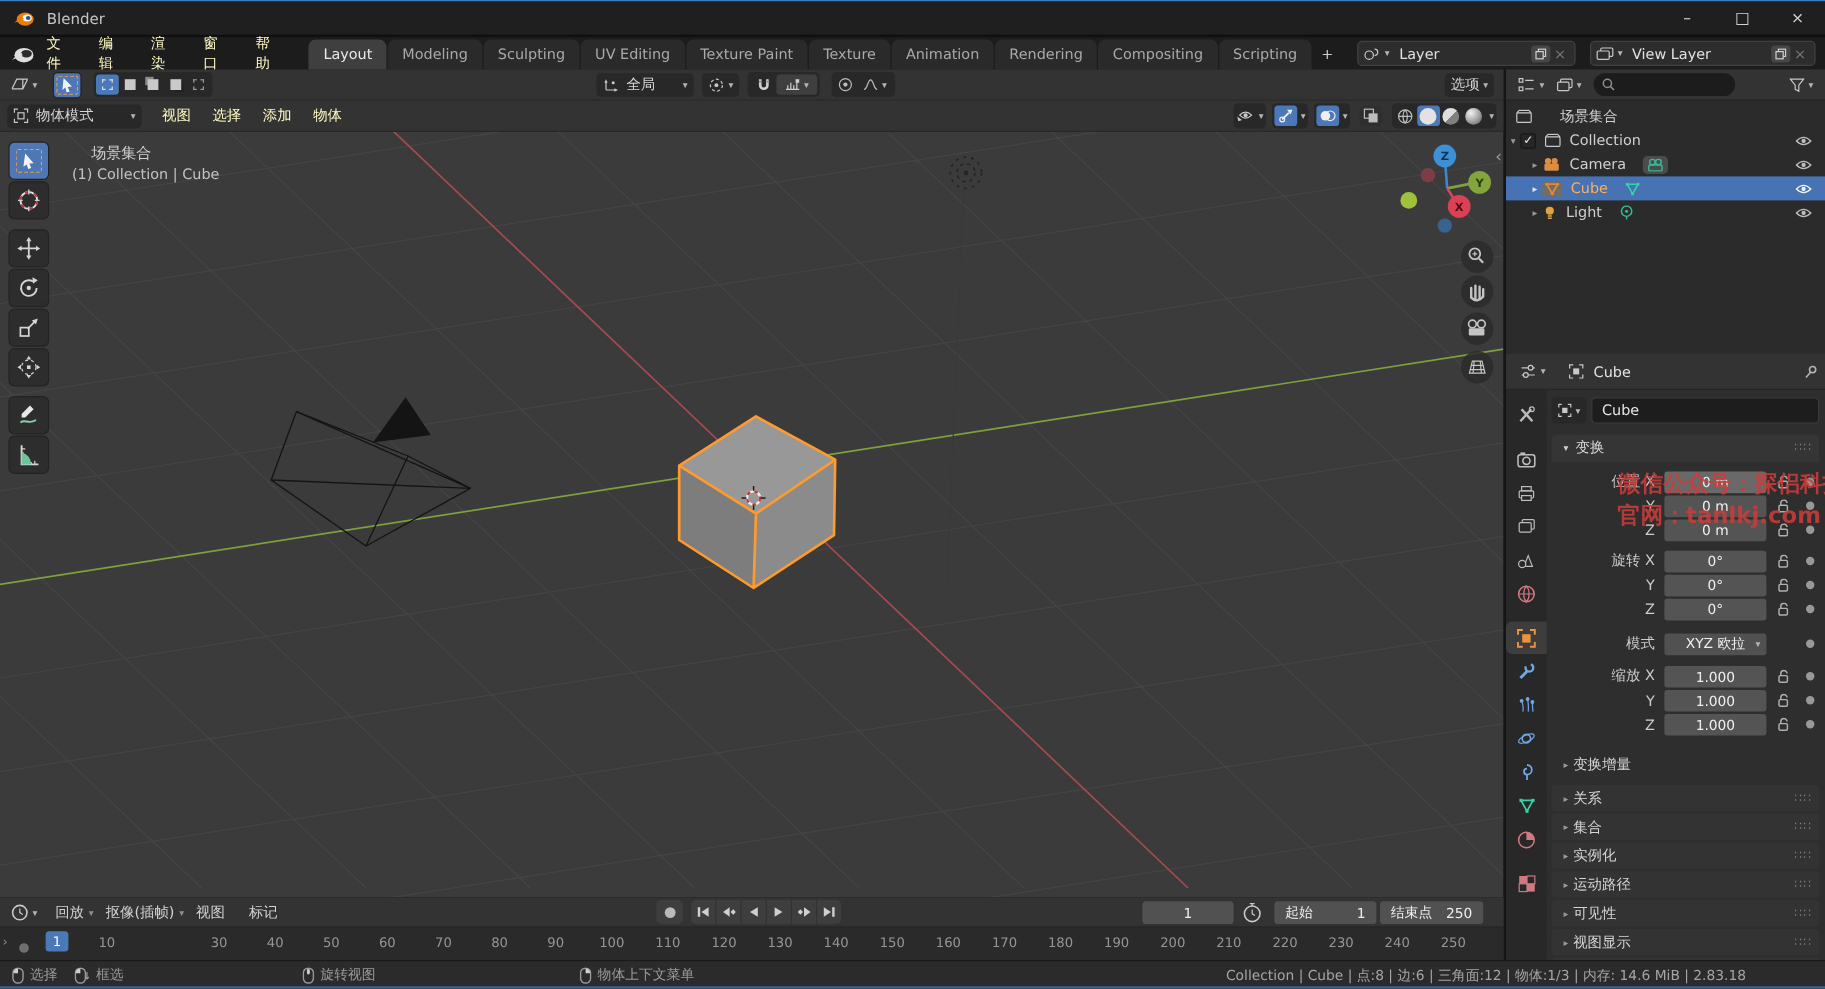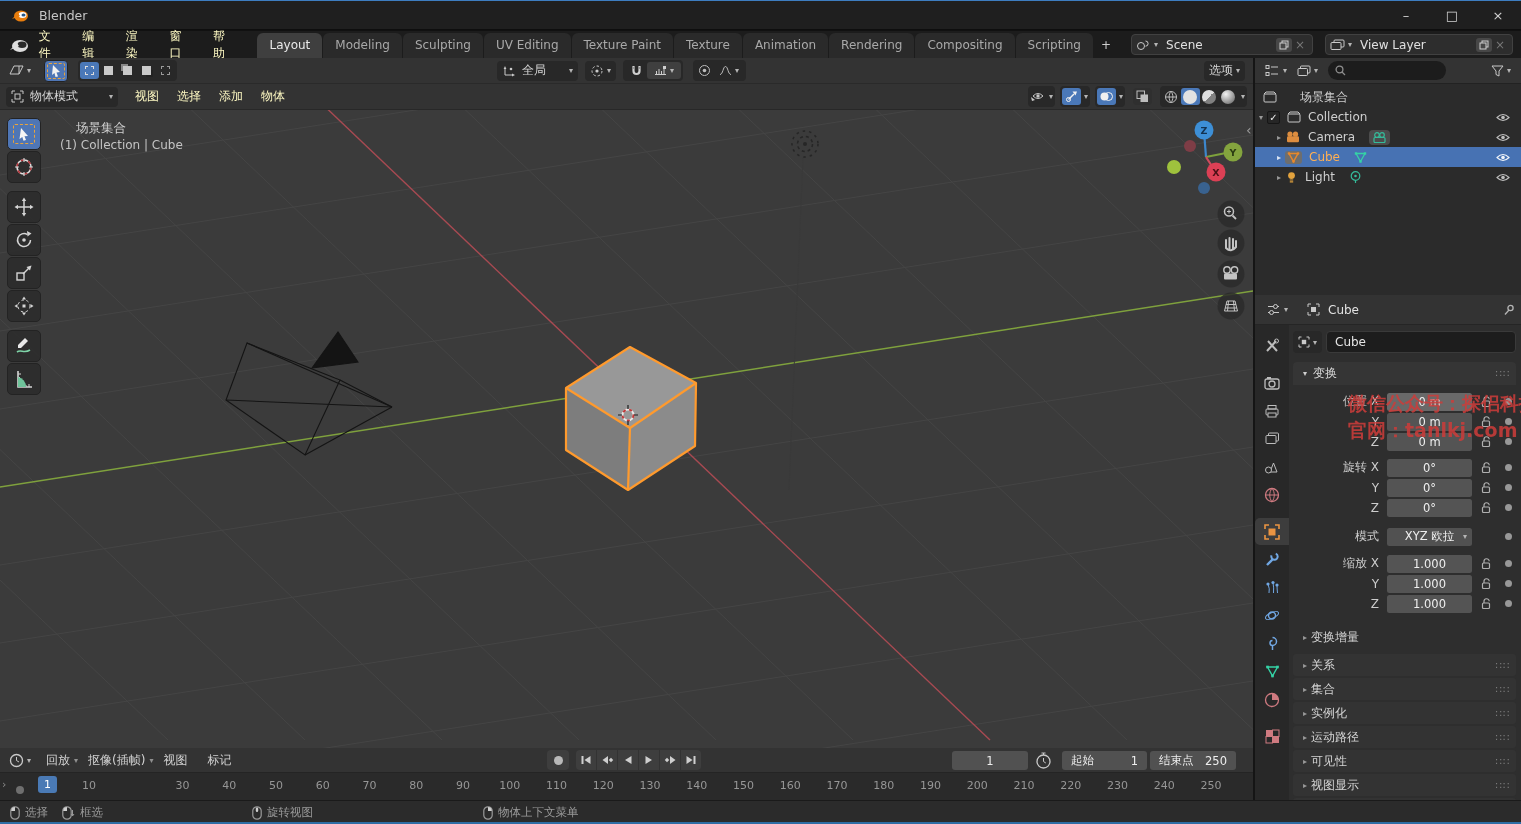--- a/index.html
+++ b/index.html
@@ -163,21 +163,21 @@
     <span class="tab">Scripting</span>
     <span class="tab plus">+</span>
   </div>
   <div style="margin-left:auto;display:flex;align-items:center;margin-right:8px">
     <div class="idw" style="width:182px">
       <svg width="15" height="12">
         <circle cx="5" cy="7" r="3.5" stroke="#c9c9c9" fill="none"></circle>
           <path d="M9.5 2 a2.6 2.6 0 1 1 0 5.2" stroke="#c9c9c9" fill="none"></path>
       </svg>
         <span class="chev">▾</span>
-      <span class="lbl">Scene</span>
+      <span class="lbl">Layer</span>
       <span class="cp" style="margin-left:auto">
         <svg width="10" height="10">
             <rect x="3" y="1" width="6" height="6" fill="none" stroke="#d0d0d0"></rect>
             <rect x="1" y="3" width="6" height="6" fill="#474747" stroke="#d0d0d0"></rect>
           </svg>
       </span>
       <span class="x">×</span>
     </div>
     <div class="idw" style="width:188px">
       <svg width="15" height="12">
@@ -1067,18 +1067,19 @@
       </svg>
     <span>旋转视图</span>
   </span>
   <span class="hint" style="left:483px">
     <svg width="10" height="14">
         <rect x="0.8" y="0.8" width="8.4" height="12.4" rx="4" fill="none" stroke="#9a9a9a" stroke-width="1.2"></rect>
         <path d="M8.8 5 V4.5 a4 3.7 0 0 0 -3.8 -3.5 V5 Z" fill="#cfcfcf"></path>
       </svg>
     <span>物体上下文菜单</span>
   </span>
+  <span id="sbinfo">Collection | Cube | 点:8 | 边:6 | 三角面:12 | 物体:1/3  | 内存: 14.6 MiB | 2.83.18</span>
 </div>
 
 <div id="watermark">
   <div>微信公众号：探侣科技</div>
   <div>官网：tanlkj.com</div>
 </div>
 
 </body></html>

